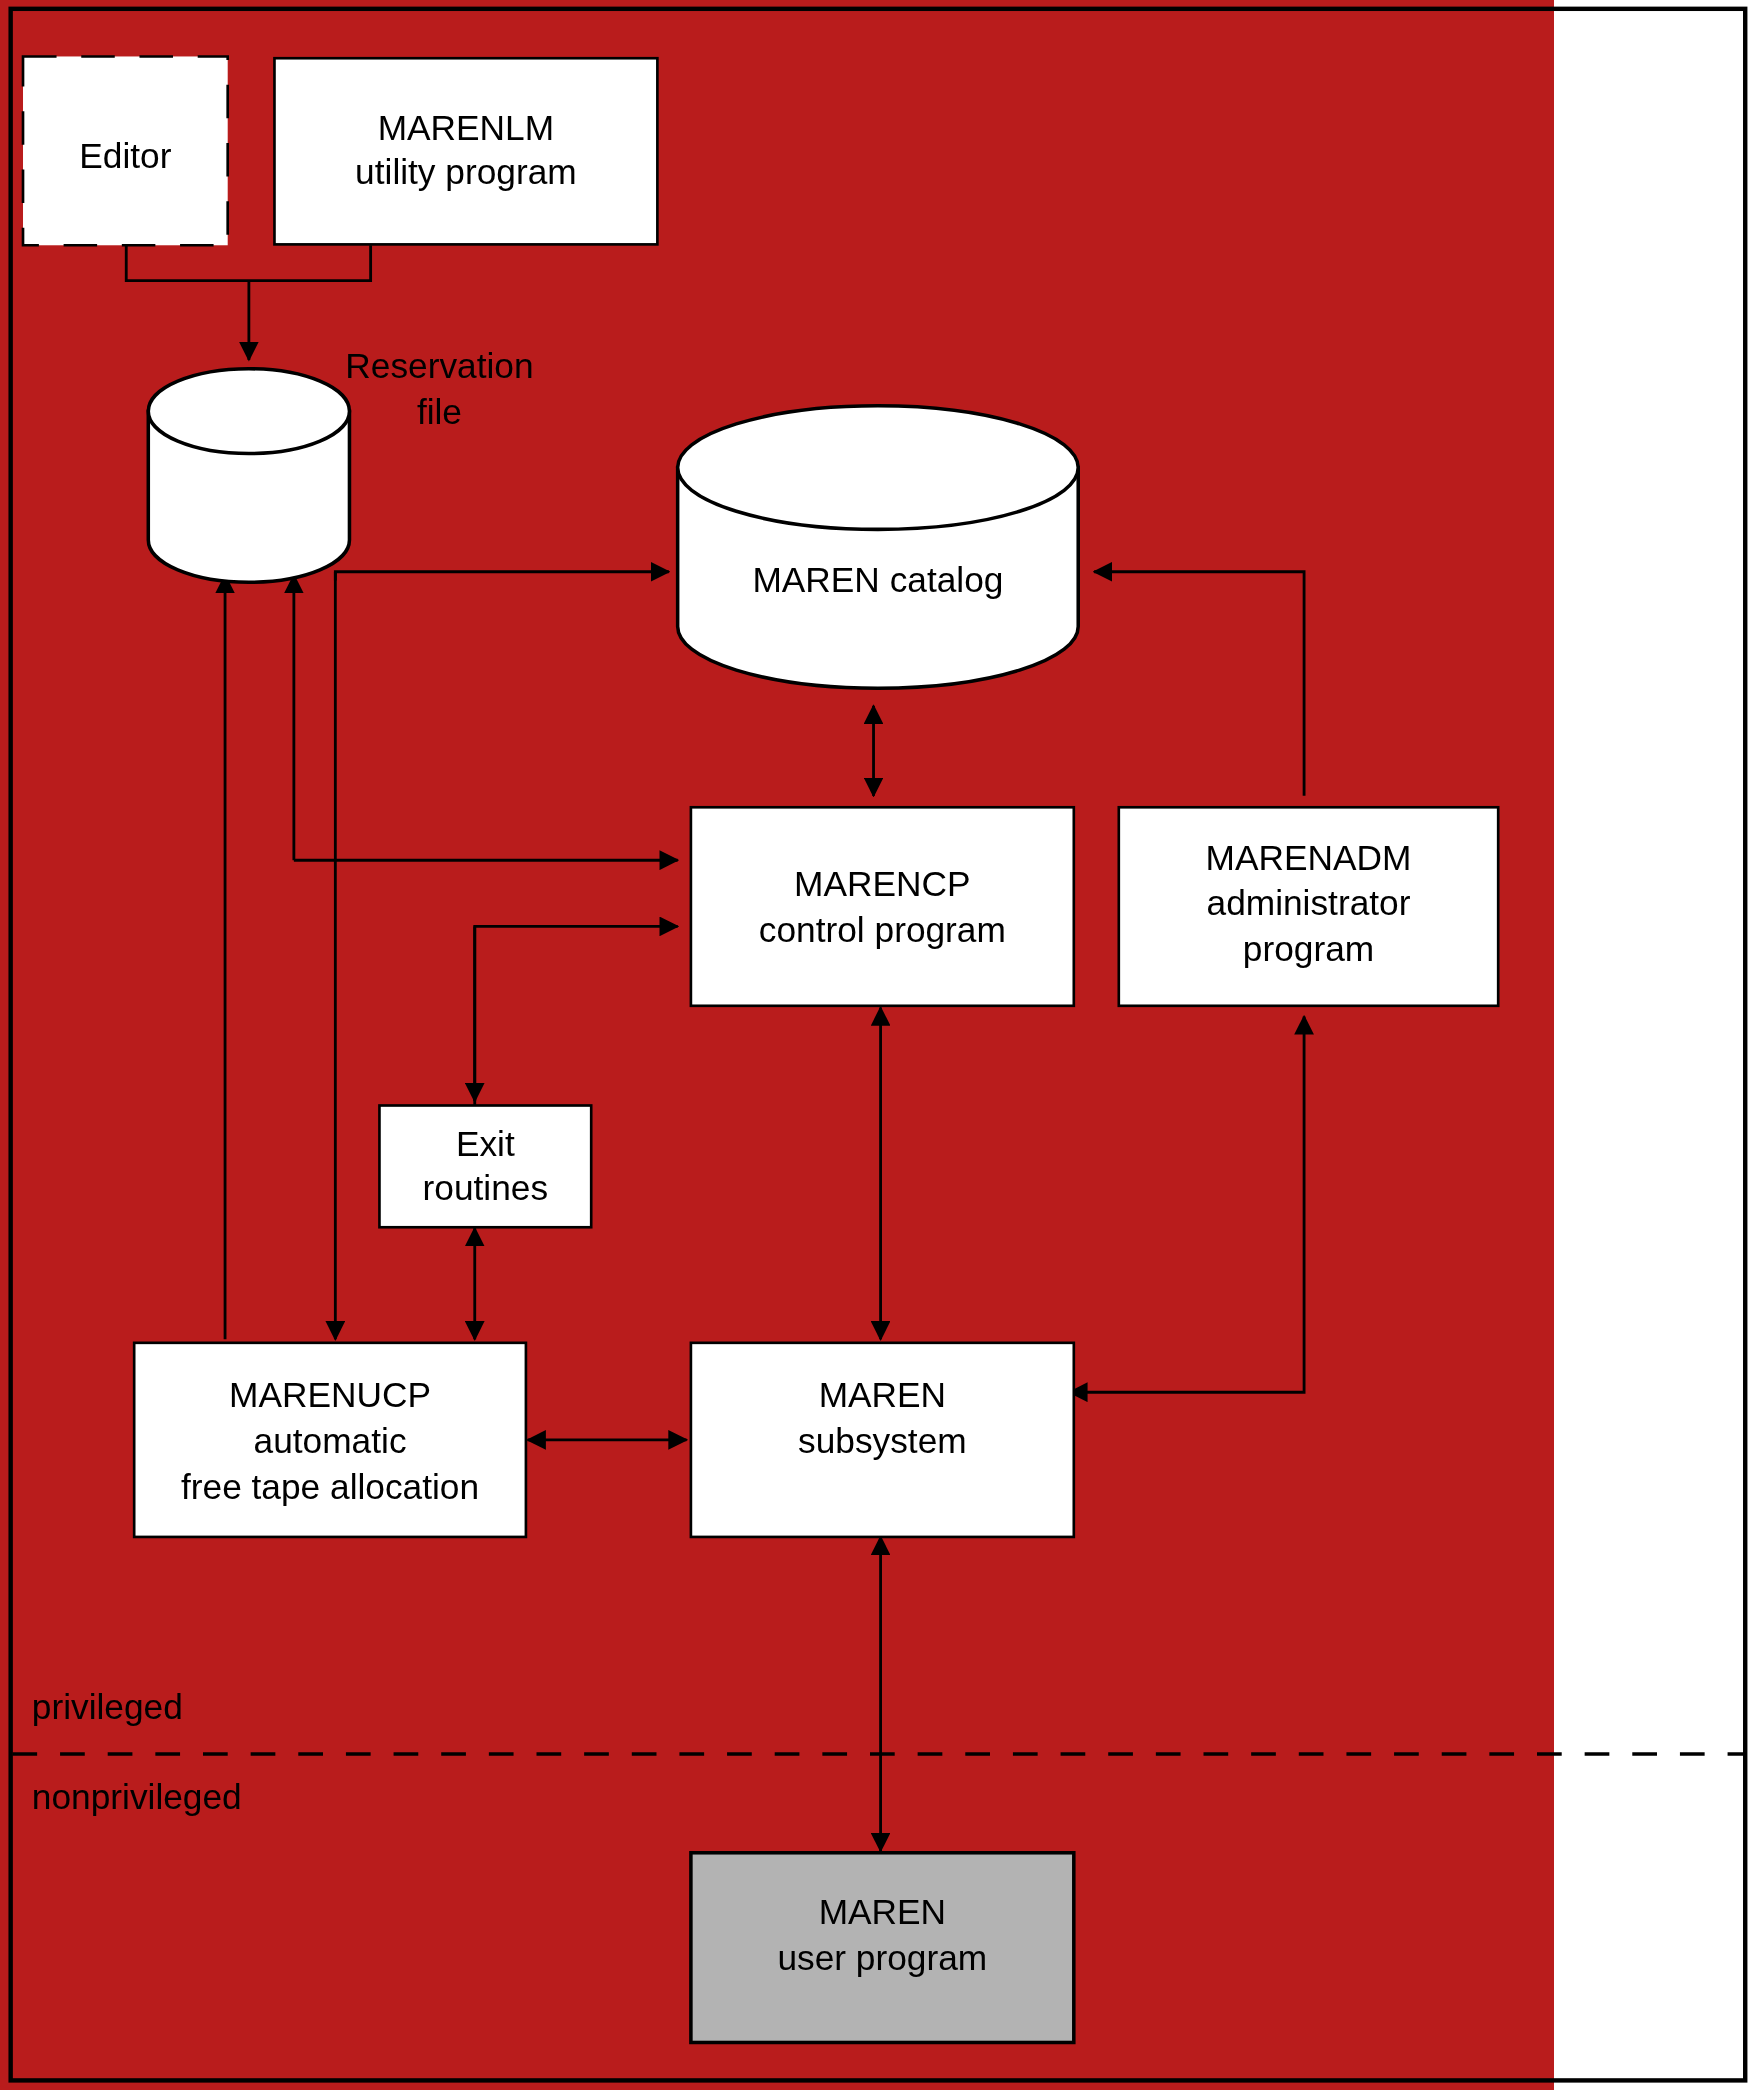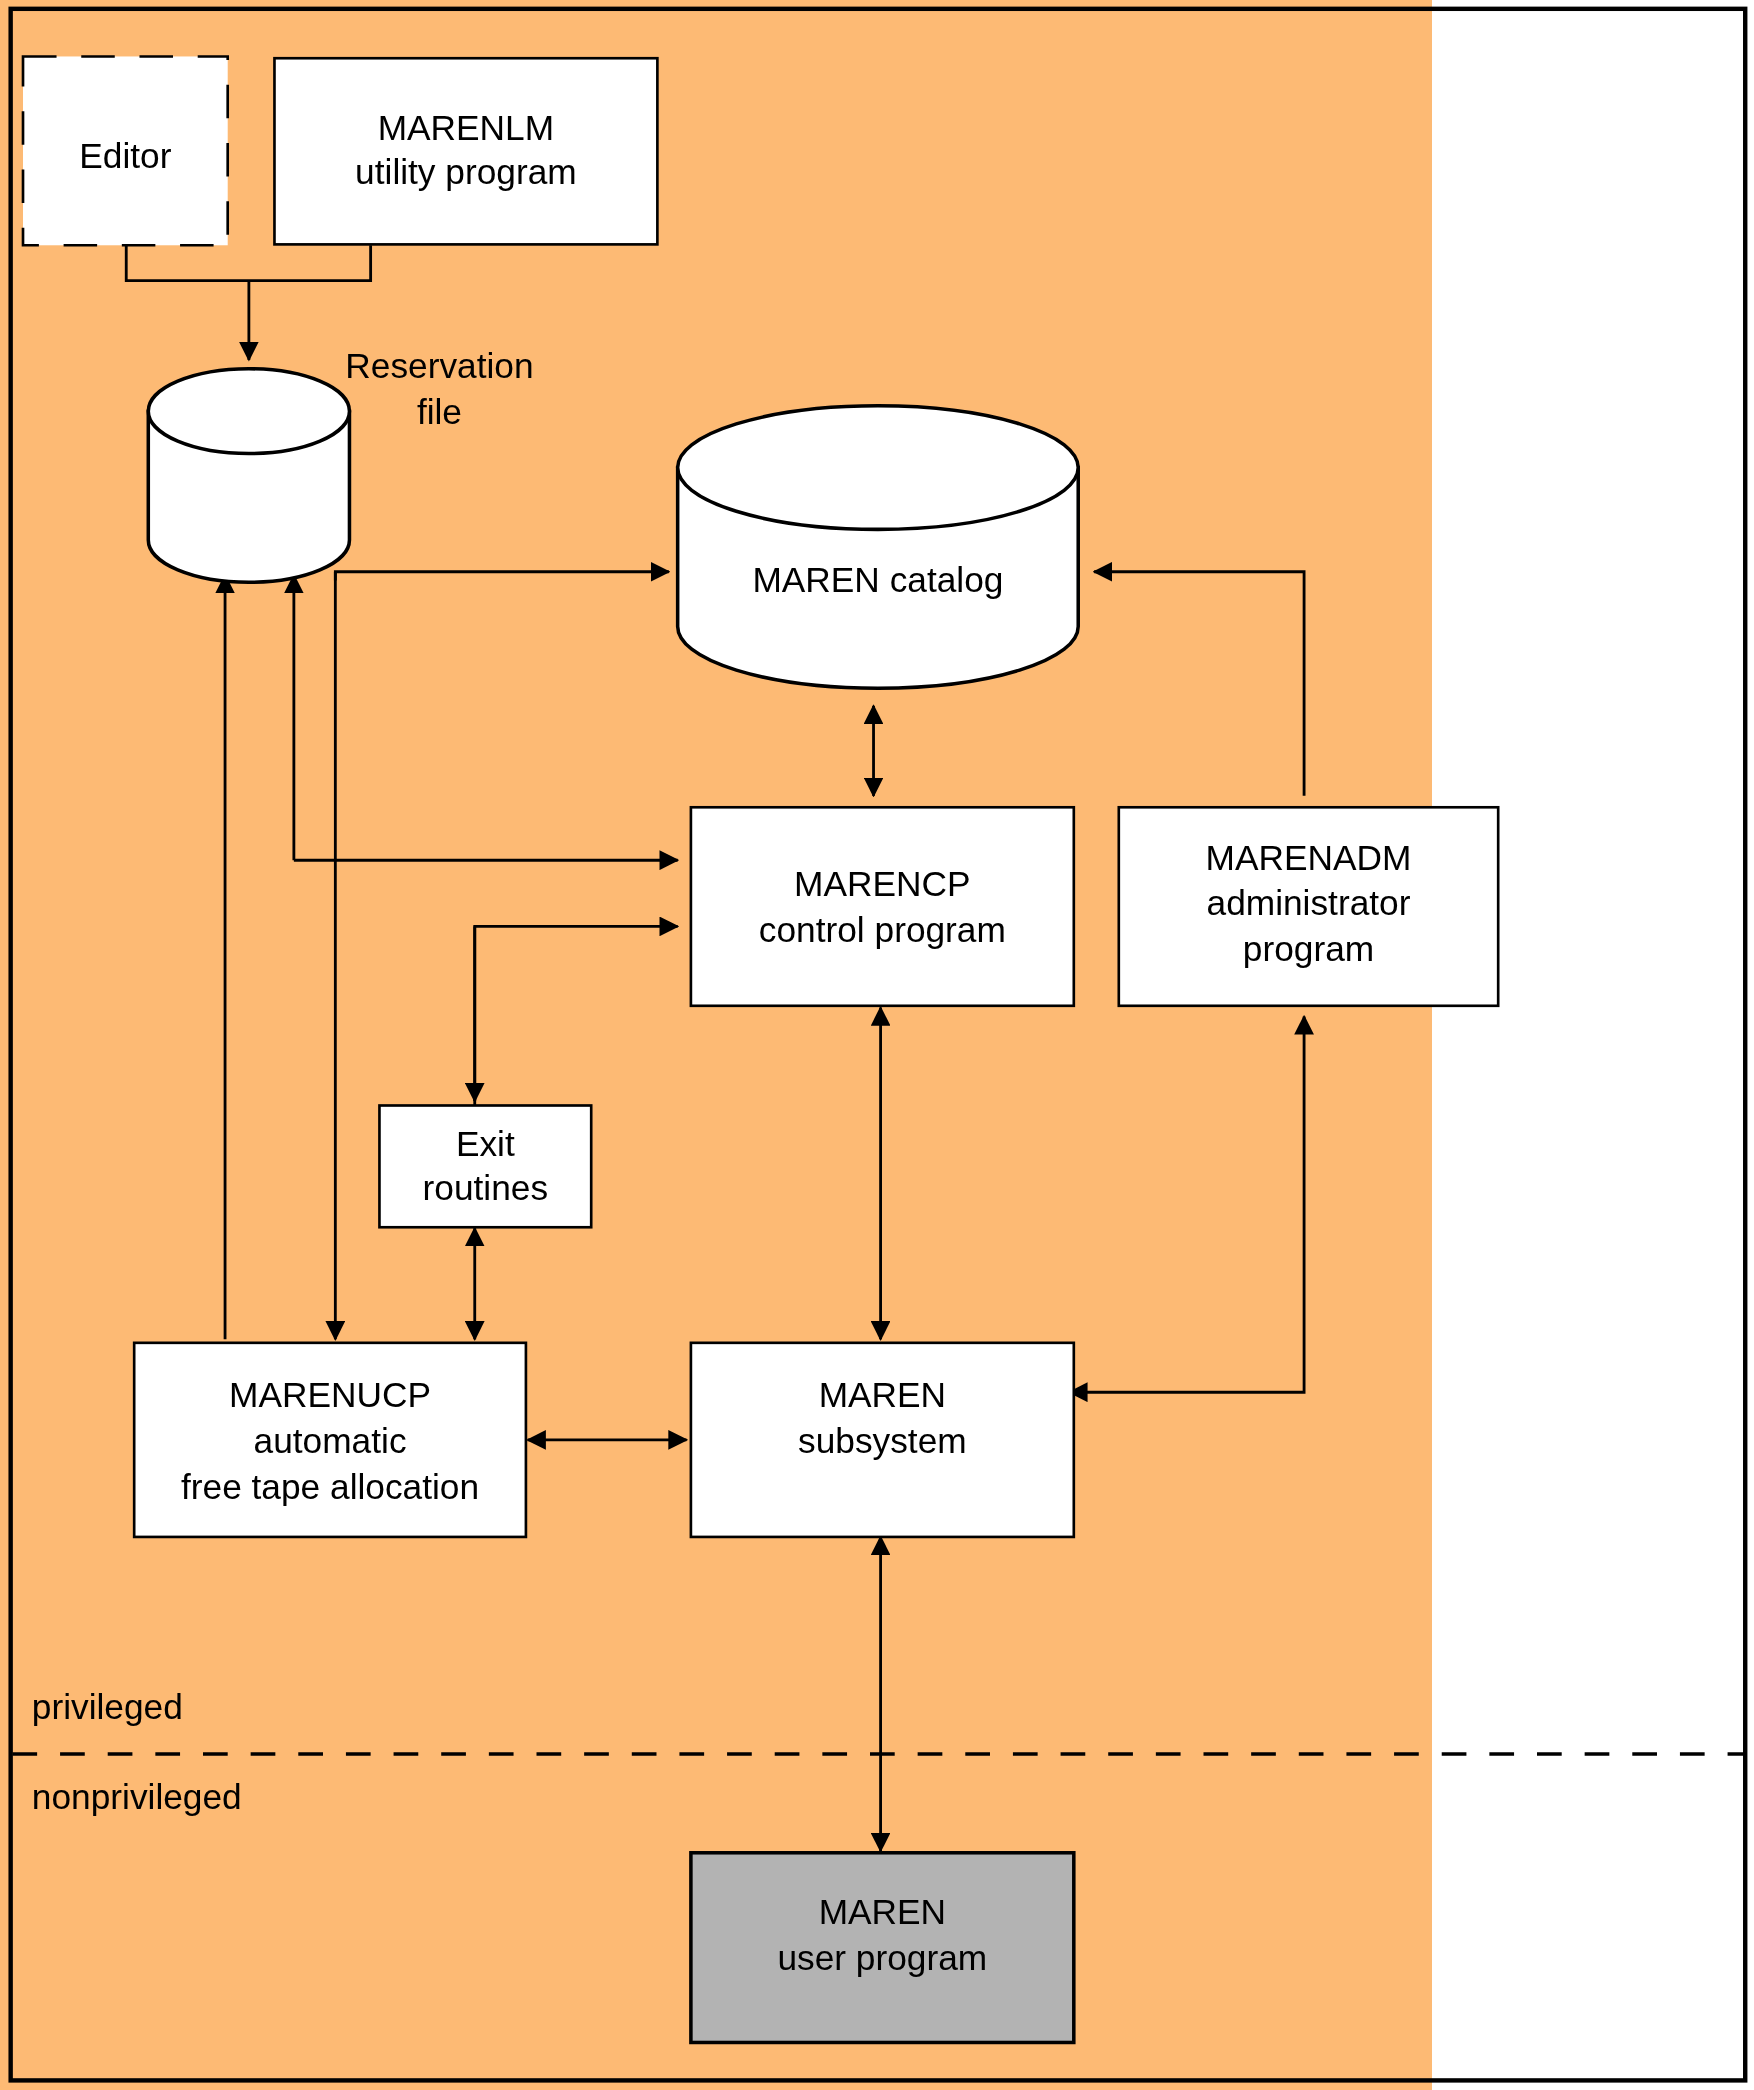--- a/index.html
+++ b/index.html
@@ -5,23 +5,23 @@
   html, body {
     margin: 0;
     padding: 0;
     background: #ffffff;
   }
   body {
     font-family: "Liberation Sans", sans-serif;
   }
   #diagram-root {
     position: relative;
-    width: 1432px;
+    width: 1554px;
     height: 2091px;
-    background: #fdba74;
+    background: #b91c1c;
   }
   svg#diagram-svg {
     display: block;
     width: 1755px;
     height: 2091px;
   }
   .node-box {
     fill: #ffffff;
     stroke: #000000;
     stroke-width: 3;

